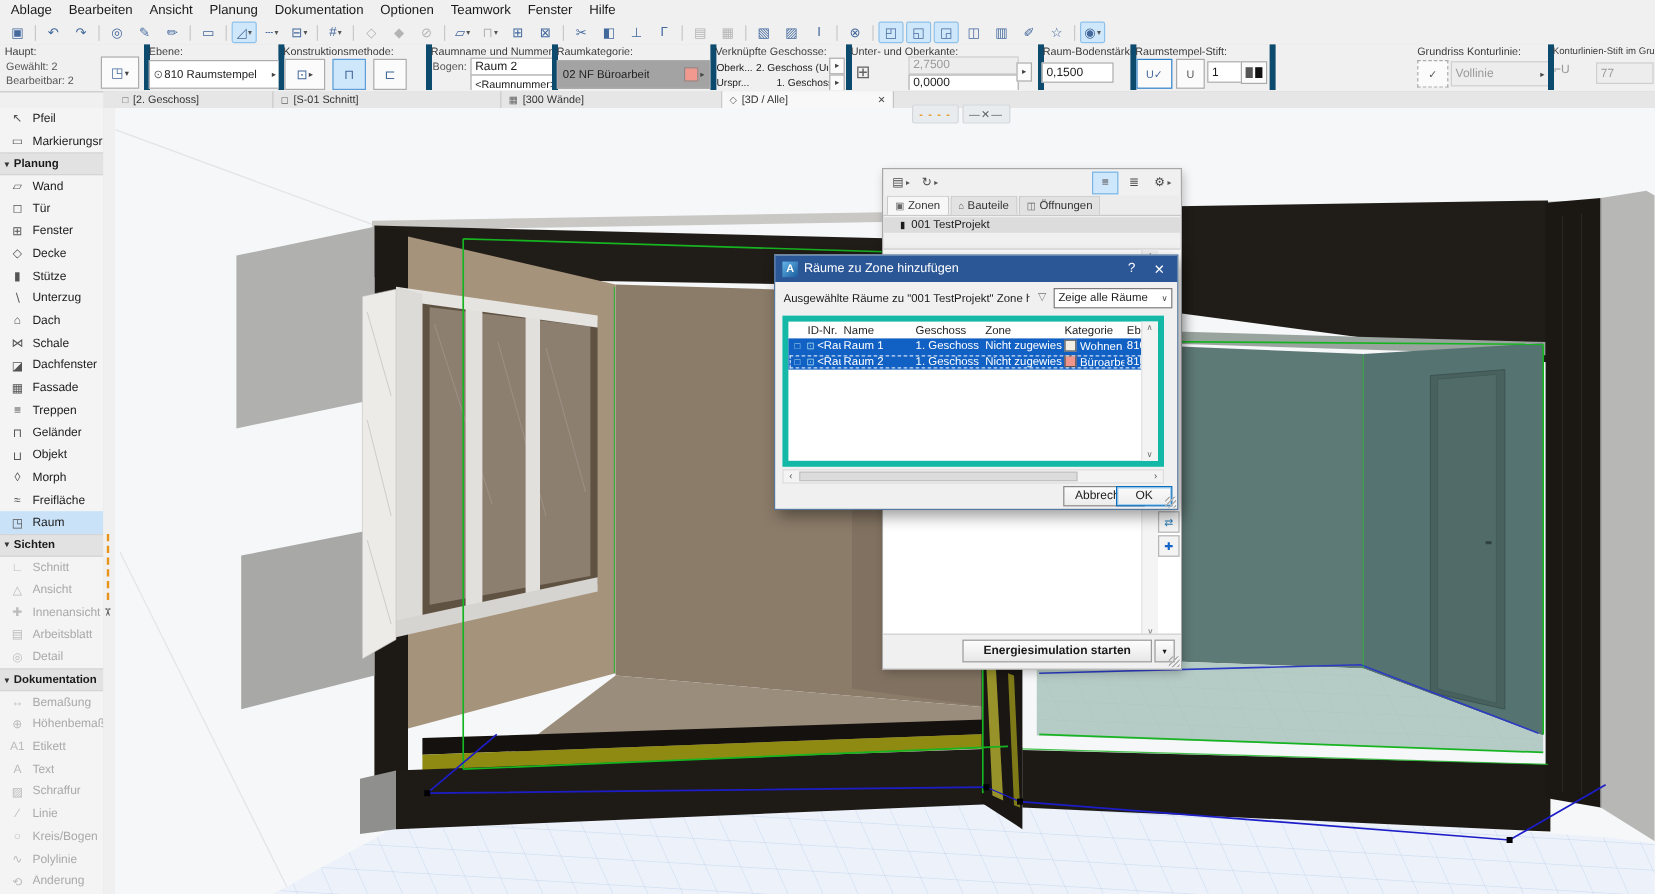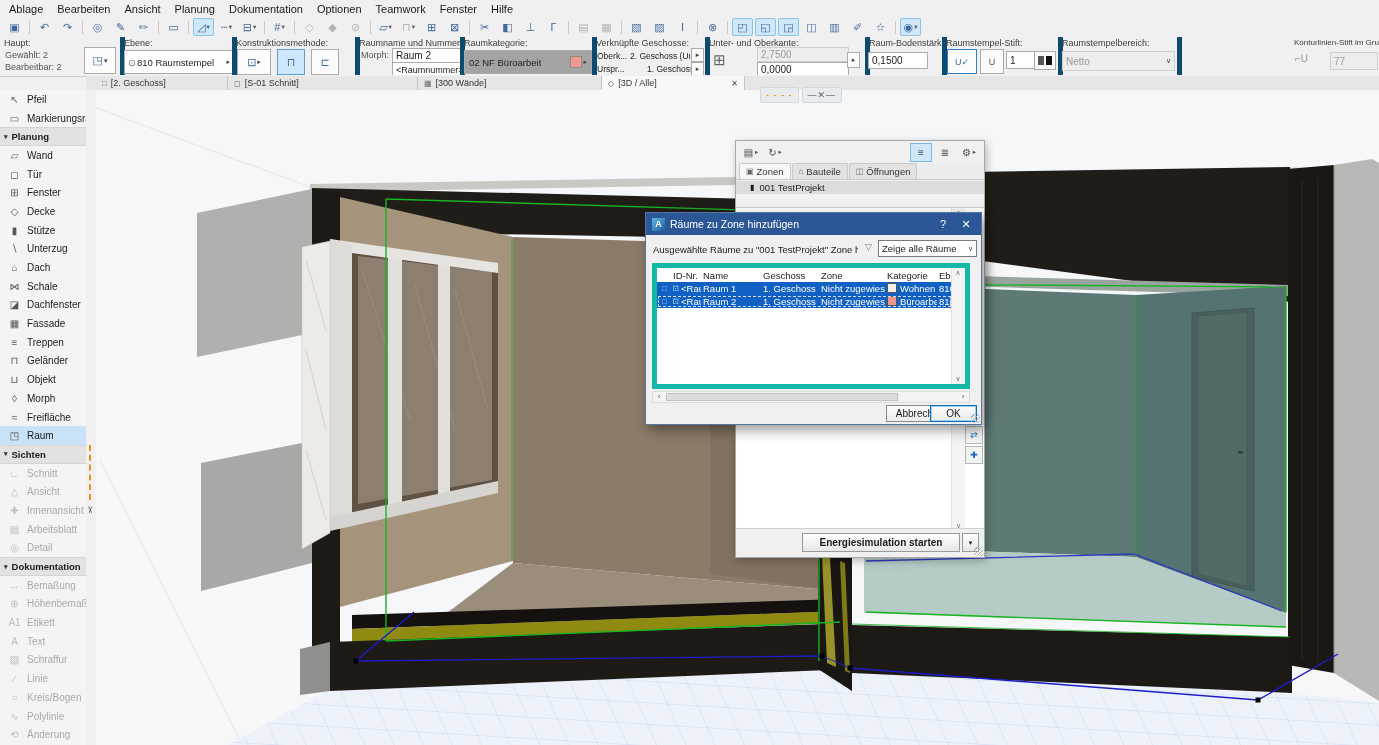--- a/index.html
+++ b/index.html
@@ -296,21 +296,21 @@
     </div>
     <div class="ib-btn hl" style="left:45px;top:12px;width:26px;height:24px;">
       <span>⊓</span>
     </div>
     <div class="ib-btn" style="left:79px;top:12px;width:26px;height:24px;">
       <span>⊏</span>
     </div>
   </div>
   <div class="ib-sec" style="left:355px;width:105px;">
     <div class="ib-label">Raumname und Nummer:</div>
-    <div class="ib-small" style="left:2px;top:13px;width:32px;text-align:right;">Morph:</div>
+    <div class="ib-small" style="left:2px;top:13px;width:32px;text-align:right;">Bogen:</div>
     <div class="ib-input" style="left:37px;top:11px;width:64px;height:13px;">Raum 2</div>
     <div class="ib-small" style="left:2px;top:27px;width:32px;text-align:right;padding-left:26px;">Nr.:</div>
     <div class="ib-input" style="left:37px;top:25px;width:64px;height:13px;font-size:9px;">&lt;Raumnummer&gt;</div>
   </div>
   <div class="ib-sec" style="left:460px;width:132px;">
     <div class="ib-label">Raumkategorie:</div>
     <div class="ib-btn" style="left:4px;top:13px;width:118px;height:22px;justify-content:flex-end;padding:0 4px;font-size:9.5px;color:#222;background:#a3a3a3;">
       <span style="overflow:hidden;white-space:nowrap;">02 NF  Büroarbeit</span>
       <span class="sw" style="margin-left: auto; background: rgb(242, 153, 143);" id="kat-swatch"></span>
       <span class="ib-arrow">▸</span>
@@ -350,25 +350,28 @@
     </div>
     <div class="ib-btn" style="left:38px;top:12px;width:22px;height:23px;font-size:9px;color:#555;">
       <span>U</span>
     </div>
     <div class="ib-input" style="left:64px;top:14px;width:24px;height:16px;">1</div>
     <div class="ib-btn" style="left:92px;top:14px;width:20px;height:17px;gap:2px;">
       <span style="width:6px;height:9px;background:#555;"></span>
       <span style="width:6px;height:9px;background:#111;"></span>
     </div>
   </div>
-  <div class="ib-sec" style="left:1058px;width:119px;">
-    <div class="ib-label">Raumstempelbereich:</div>
-    <div class="ib-input dis" style="left:4px;top:14px;width:105px;height:18px;">
-      <span>Netto</span>
-      <span class="combo-arr">∨</span>
+  <div class="ib-sec" style="left:1177px;width:113px;">
+    <div class="ib-label">Grundriss Konturlinie:</div>
+    <div class="ib-btn" style="left:4px;top:13px;width:24px;height:21px;font-size:9px;color:#555;border-style:dashed;">
+      <span>✓</span>
+    </div>
+    <div class="ib-input dis" style="left:32px;top:14px;width:74px;height:19px;">
+      <span>Vollinie</span>
+      <span class="combo-arr">▸</span>
     </div>
   </div>
   <div class="ib-sec" style="left:1290px;width:89px;border-right:none;">
     <div class="ib-label" style="font-size:8px;">Konturlinien-Stift im Grundriss:</div>
     <div class="ib-glyph" style="left:5px;top:16px;font-size:10px;color:#9a9a9a;">⌐U</div>
     <div class="ib-input dis" style="left:40px;top:15px;width:40px;height:16px;">77</div>
   </div>
 </div>
 
 <div id="tabbar">

